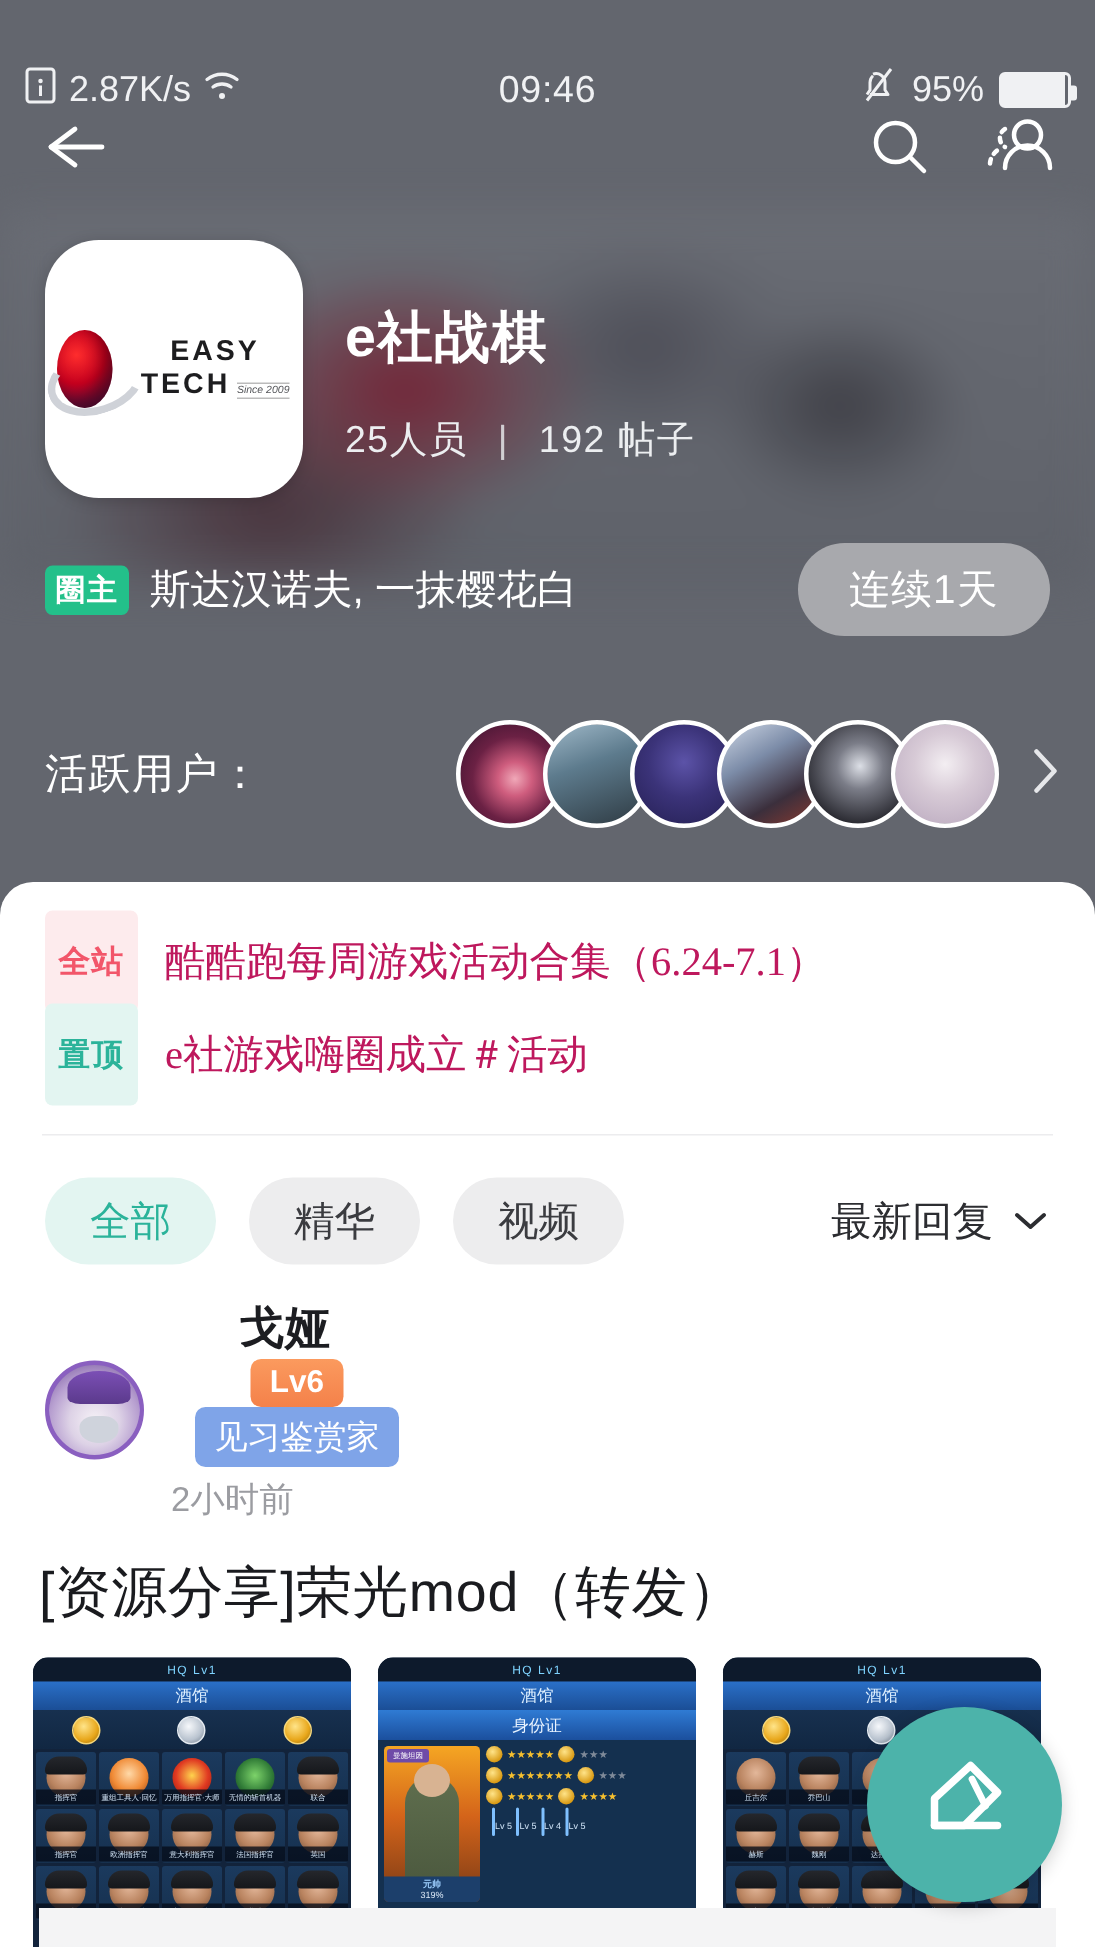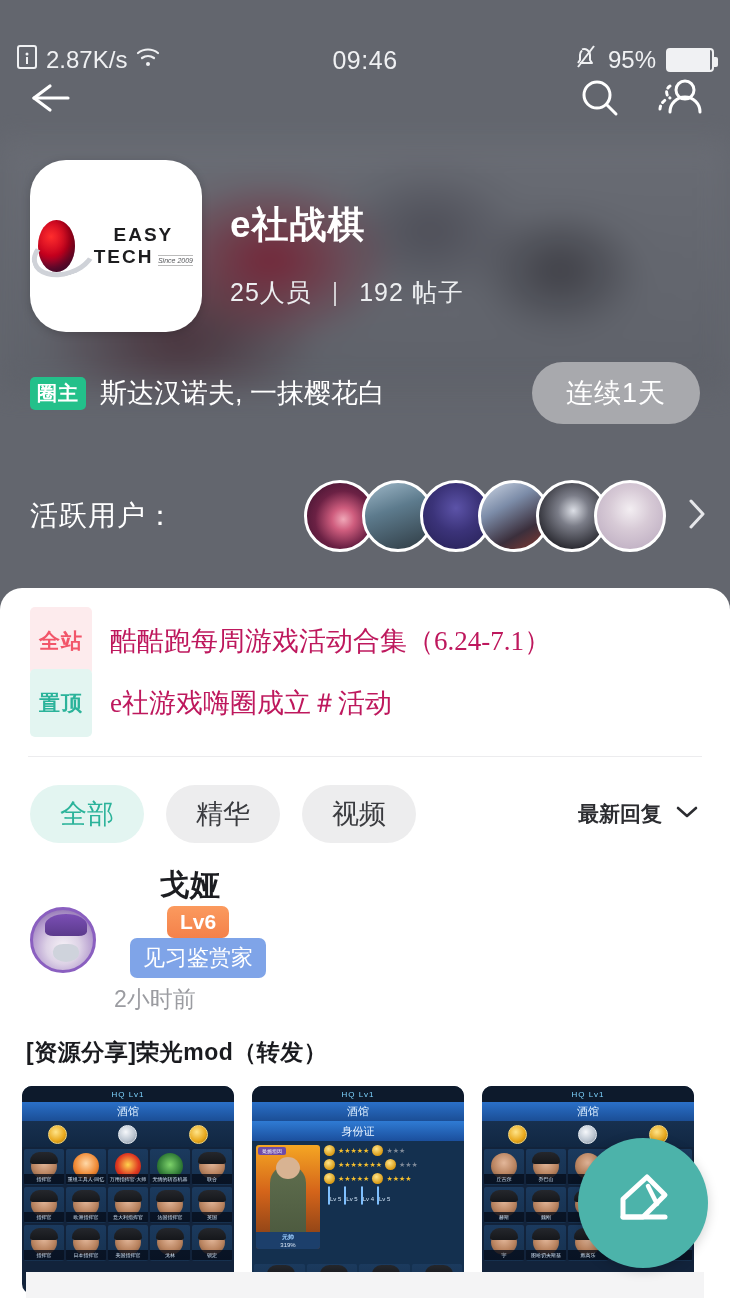--- a/index.html
+++ b/index.html
@@ -149,21 +149,21 @@
 
   .divider { height:1px; background:#ececee; margin:22px 28px 0 28px; }
 
   
   .filters { display:flex; align-items:center; padding:0 30px; height:90px; margin-top:12px; }
   .chip {
     font-size:27px; border-radius:30px; padding:11px 30px; margin-right:22px;
     background:#ededee; color:#3b3c40;
   }
   .chip.active { background:#e3f5f1; color:#2bb39a; }
-  .sortbox { margin-left:auto; display:flex; align-items:center; color:#2c2d31; font-size:21px;font-weight:bold; }
+  .sortbox { margin-left:auto; display:flex; align-items:center; color:#2c2d31; font-size:27px; }
   .sort-chev { margin-left:12px; }
 
   
   .post-head { display:flex; align-items:center; padding:0 30px; margin-top:6px; }
   .post-av {
     width:66px; height:66px; border-radius:50%; flex:none; position:relative; overflow:hidden;
     background:
       radial-gradient(circle at 50% 62%, #f6f2f7 0%, #ddd2e6 35%, #b79fd0 62%, #6f4f97 100%);
     border:3px solid #8a5fc0;
   }
@@ -182,21 +182,21 @@
     background:linear-gradient(180deg,#fb9a5e,#f4814a); color:#fff; font-size:21px;
     border-radius:7px; padding:4px 13px; margin-left:16px; font-weight:bold;
   }
   .title-badge {
     background:#7fa4e8; color:#fff; font-size:22px; border-radius:7px;
     padding:5px 13px; margin-left:16px;
   }
   .post-time { font-size:23px; color:#9b9ca1; margin-top:6px; }
 
   .post-title {
-    padding:0 26px; margin-top:22px; font-size:23px; font-weight:bold;
+    padding:0 26px; margin-top:22px; font-size:37px; font-weight:normal;
     color:#1a1b1f; letter-spacing:.5px;
   }
 
   
   .imgs { display:flex; gap:18px; padding:0 22px; margin-top:18px; }
   .thumb {
     width:212px; height:208px; border-radius:10px; overflow:hidden; position:relative;
     background:#12233b;
   }
   .g-topbar {

